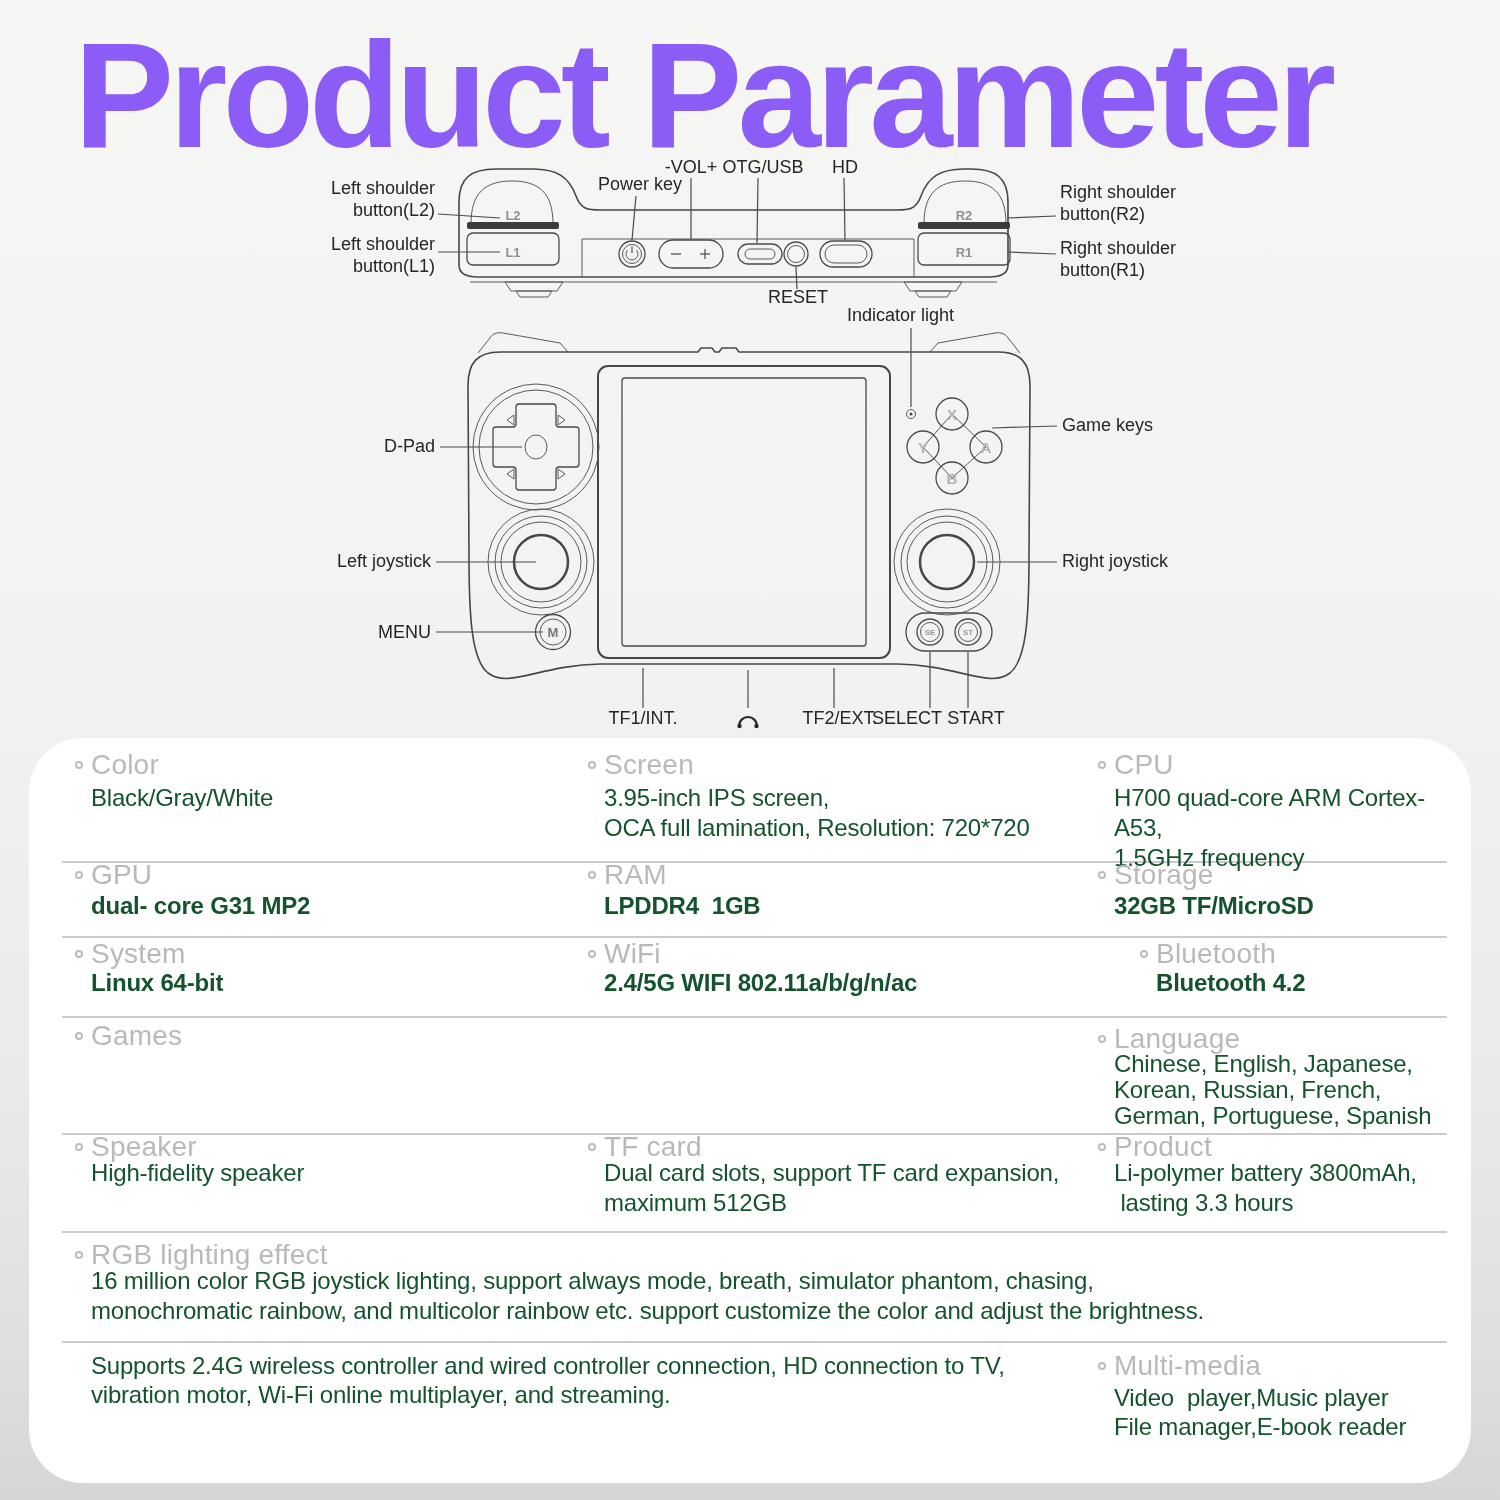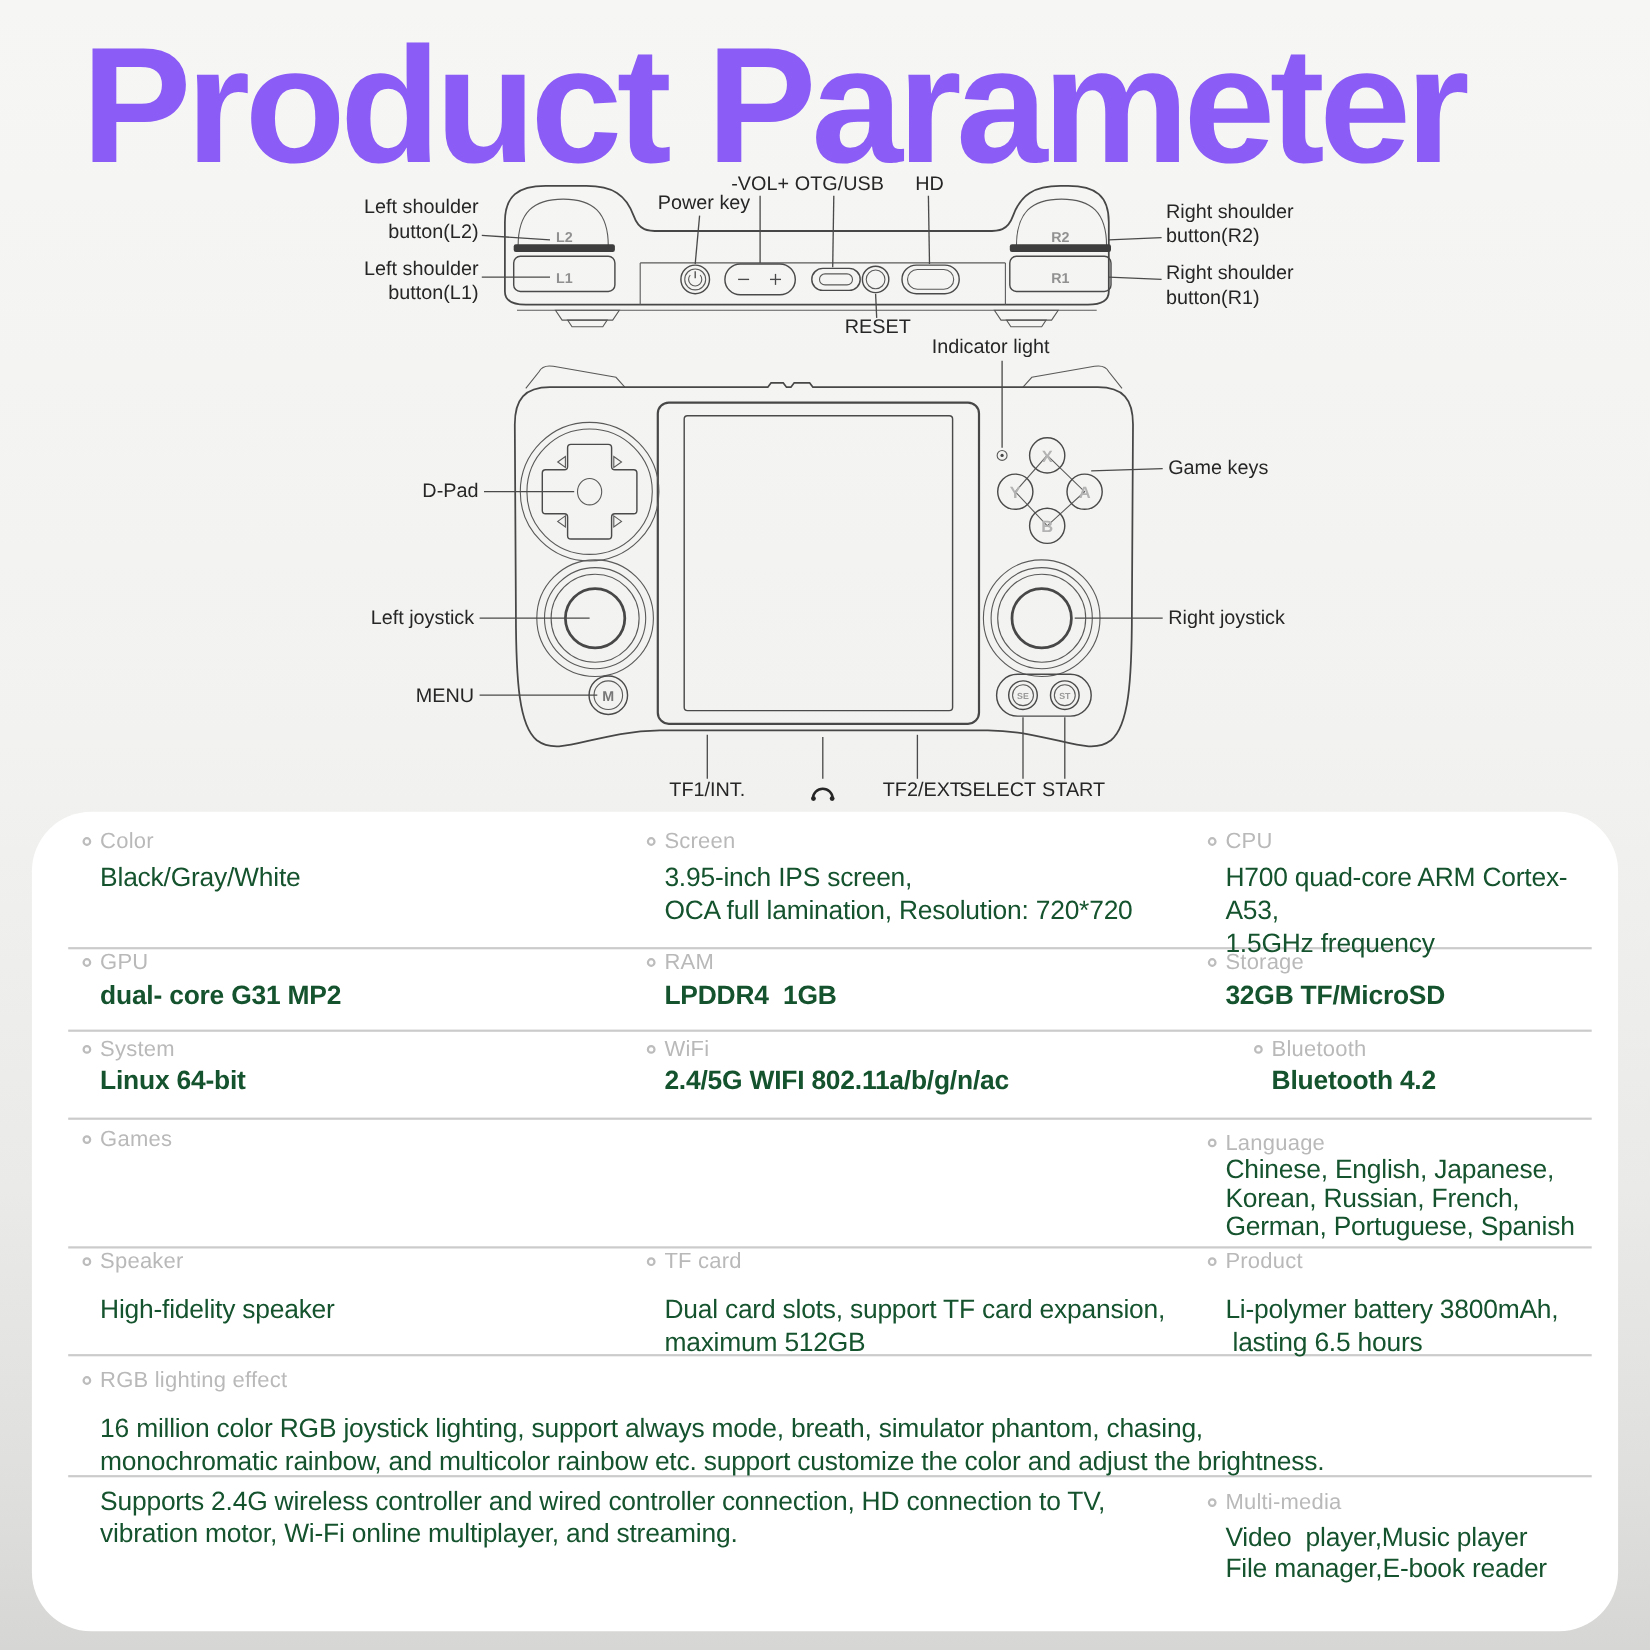--- a/index.html
+++ b/index.html
@@ -22,27 +22,27 @@
   .diagram-svg .dev{font-family:"Liberation Sans",sans-serif;font-size:13px;font-weight:700;fill:#909090;}
   .diagram-svg .key{font-family:"Liberation Sans",sans-serif;font-size:15px;font-weight:700;fill:#b3b3b3;}
   .diagram-svg .tiny{font-family:"Liberation Sans",sans-serif;font-size:8px;font-weight:700;fill:#999;}
   .spec-card{
     position:absolute;left:29px;top:738px;width:1442px;height:745px;
     background:#ffffff;border-radius:54px;
   }
   .divider{position:absolute;left:33px;width:1385px;height:2px;background:#cbcbcb;}
   .cell{position:absolute;}
   .spec-label{display:flex;align-items:center;gap:8px;height:22px;line-height:22px;
-    font-size:20px;color:#b9b9b9;letter-spacing:0.2px;}
+    font-size:28px;color:#b9b9b9;letter-spacing:0.2px;}
   .dot{width:8px;height:8px;border:2px solid #bcbcbc;border-radius:50%;box-sizing:border-box;flex:0 0 auto;}
   .spec-value{margin-left:16px;font-size:24px;color:#14532d;letter-spacing:-0.2px;white-space:pre-wrap;}
   .lh30{line-height:30px;} .lh29{line-height:29px;} .lh26{line-height:26px;}
   .lh25{line-height:25px;} .lh24{line-height:24px;font-weight:bold;}
   .mt7{margin-top:7px;} .mt8{margin-top:8px;} .mt6{margin-top:6px;}
-  .mt5{margin-top:18px;} .mt3{margin-top:3px;} .mt1{margin-top:1px;} .mt0{margin-top:0;}
+  .mt5{margin-top:0;} .mt3{margin-top:3px;} .mt1{margin-top:1px;} .mt0{margin-top:0;}
 </style>
 </head>
 <body>
 
 <div class="page-title">Product Parameter</div>
 
 <svg class="diagram-svg" width="880" height="580" viewBox="330 160 880 580">
 
   <g>
     <path class="ol" d="M 459,265 L 459,202 C 459,178 471,169 496,169 L 533,169 C 557,169 569,177 576,196 C 581,210 589,210 600,210 L 897,210 C 908,210 916,210 921,196 C 928,177 940,169 964,169 L 971,169 C 996,169 1008,178 1008,202 L 1008,265 C 1008,273 1001,277 989,277 L 478,277 C 466,277 459,273 459,265 Z"></path>
@@ -326,21 +326,21 @@
       </div>
     <div class="spec-value lh30 mt5">Dual card slots, support TF card expansion,
 maximum 512GB</div>
   </div>
   <div class="cell" style="left:1069px;top:398px;width:360px">
     <div class="spec-label">
         <span class="dot"></span>
         <span>Product</span>
       </div>
     <div class="spec-value lh30 mt5">Li-polymer battery 3800mAh,
- lasting 6.5 hours</div>
+ lasting 3.3 hours</div>
   </div>
 
   <div class="cell" style="left:46px;top:506px;width:1360px">
     <div class="spec-label">
         <span class="dot"></span>
         <span>RGB lighting effect</span>
       </div>
     <div class="spec-value lh30 mt5">16 million color RGB joystick lighting, support always mode, breath, simulator phantom, chasing,
 monochromatic rainbow, and multicolor rainbow etc. support customize the color and adjust the brightness.</div>
   </div>

